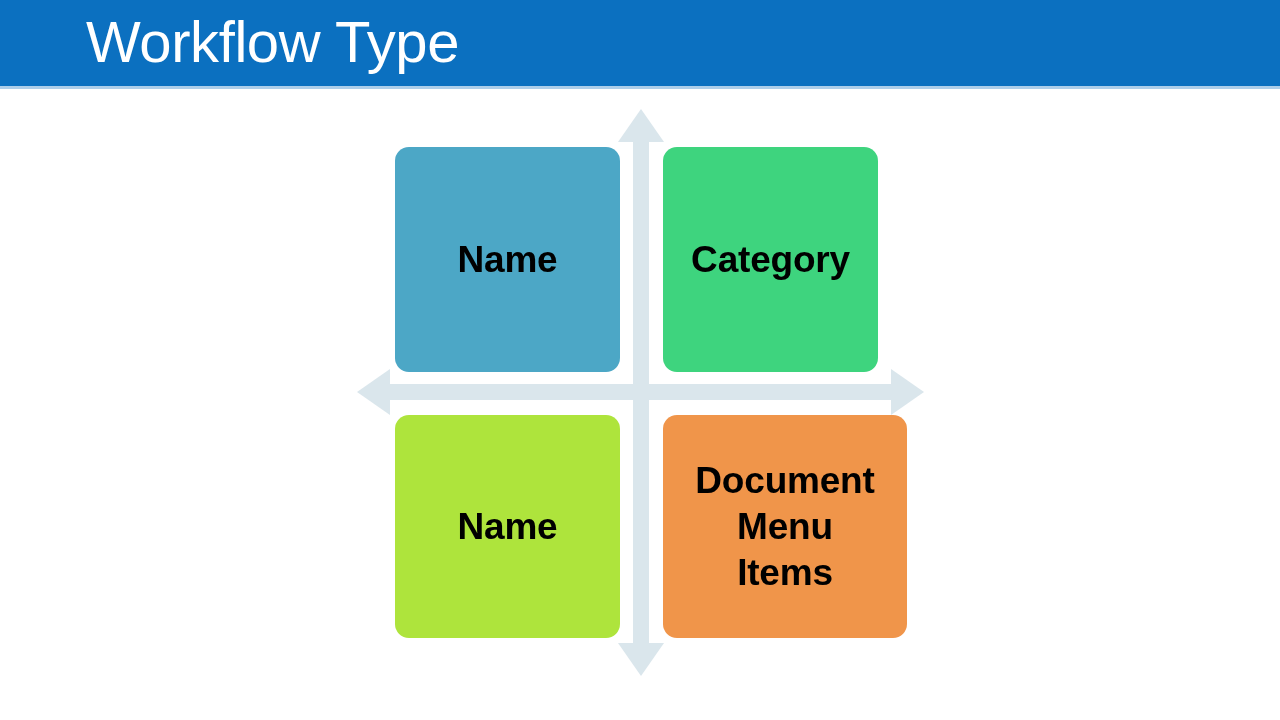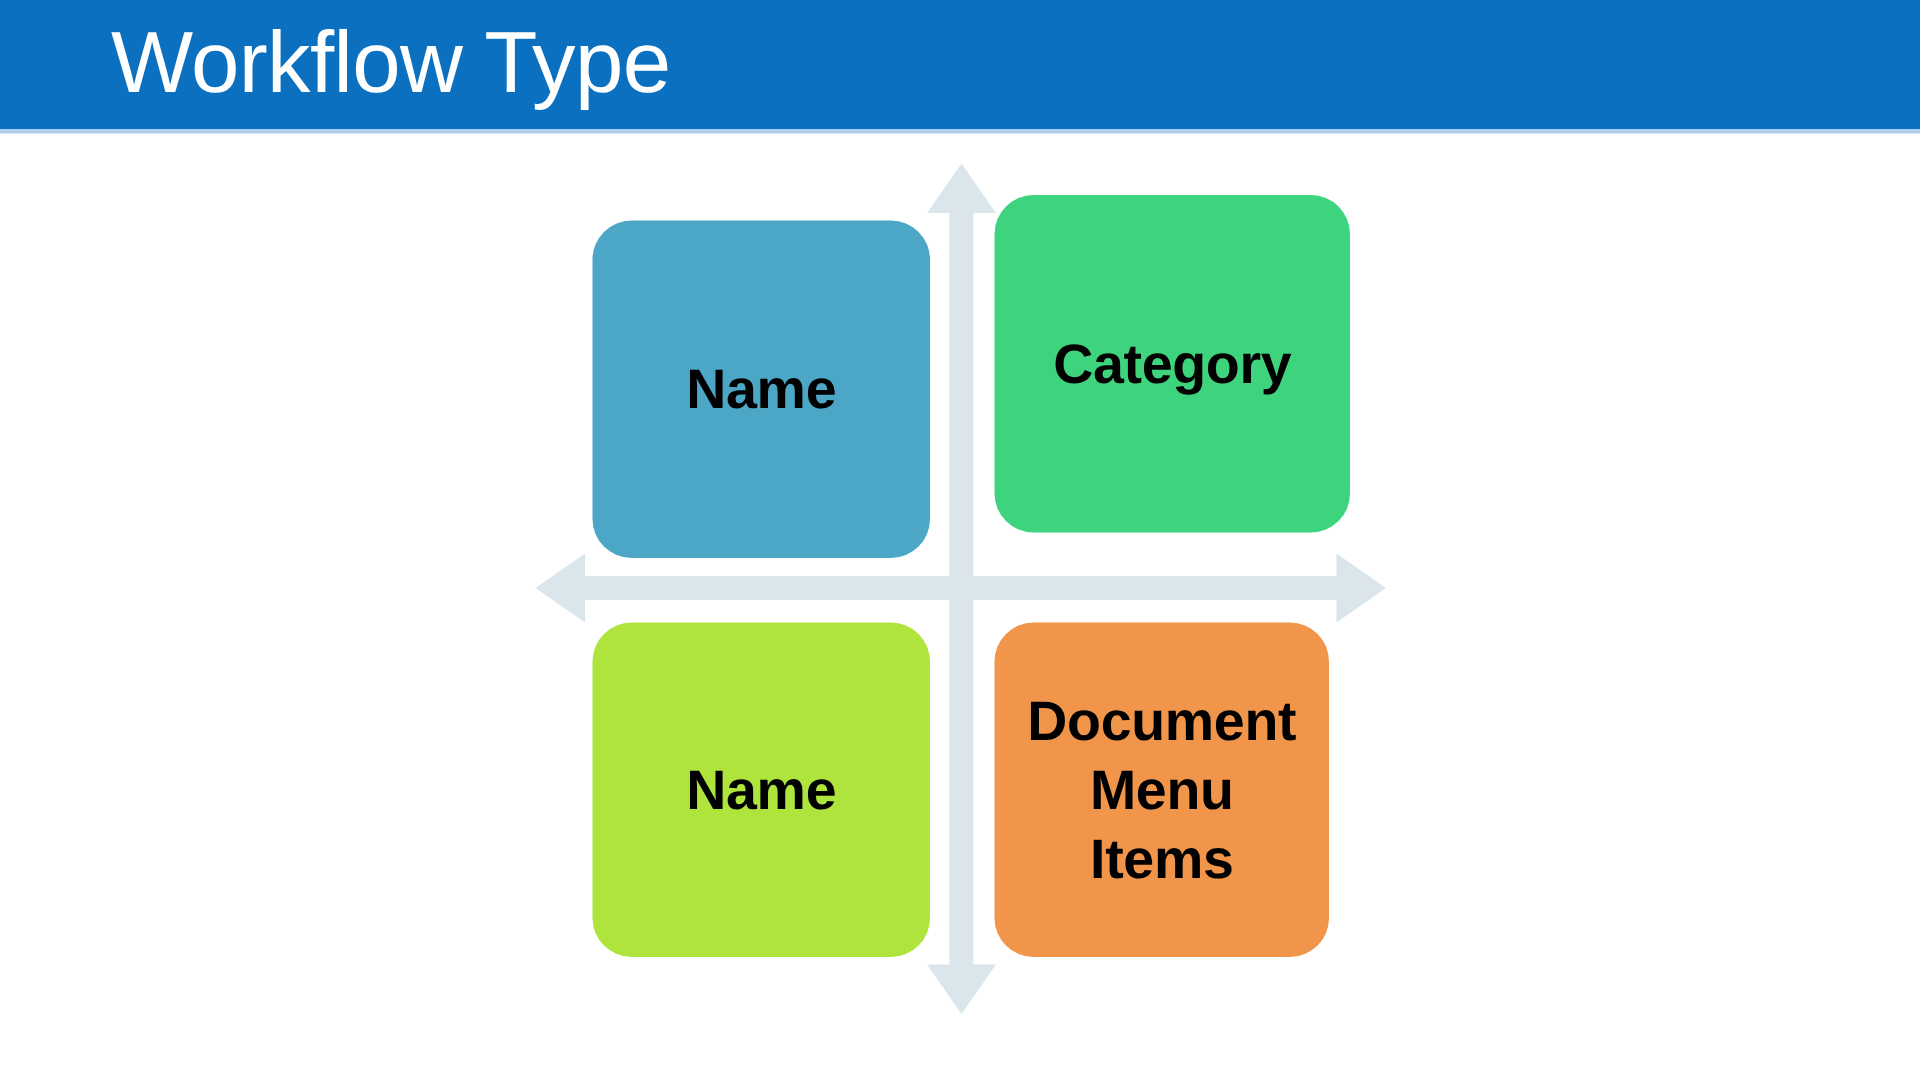--- a/index.html
+++ b/index.html
@@ -32,21 +32,21 @@
     position: absolute;
     left: 0;
     top: 86px;
     width: 1280px;
     height: 3px;
     background: #6aa6d8;
     opacity: .55;
   }
   #page-title {
     position: absolute;
-    left: 74px;
+    left: 86px;
     top: 0px;
     height: 105px;
     line-height: 84px;
     color: #ffffff;
     font-family: "Liberation Sans", "DejaVu Sans", sans-serif;
     font-size: 58px;
     font-weight: 300;
     letter-spacing: -0.4px;
     white-space: nowrap;
   }
@@ -57,42 +57,42 @@
     left: 0;
     top: 0;
     width: 1280px;
     height: 720px;
     pointer-events: none;
   }
 
   
   .quad-box {
     position: absolute;
-    border-radius: 26px;
+    border-radius: 14px;
     display: flex;
     align-items: center;
     justify-content: center;
     text-align: center;
     box-sizing: border-box;
   }
   .quad-label {
     color: #000000;
     font-family: "Liberation Sans", "DejaVu Sans", sans-serif;
     font-size: 37px;
     font-weight: bold;
     line-height: 46px;
     letter-spacing: -0.2px;
     white-space: pre-line;
     padding: 0 10px;
   }
 
   #box-name      { left: 395px; top: 147px; width: 225px; height: 225px; }
-  #box-category  { left: 663px; top: 130px; width: 237px; height: 225px; }
+  #box-category  { left: 663px; top: 147px; width: 215px; height: 225px; }
   #box-query     { left: 395px; top: 415px; width: 225px; height: 223px; }
-  #box-docmenu   { left: 663px; top: 415px; width: 223px; height: 223px; }
+  #box-docmenu   { left: 663px; top: 415px; width: 244px; height: 223px; }
 </style>
 </head>
 <body>
 
 <div id="slide">
 
   <div id="header-bar"></div>
   <div id="header-underline"></div>
   <div id="page-title">Workflow Type</div>
 

